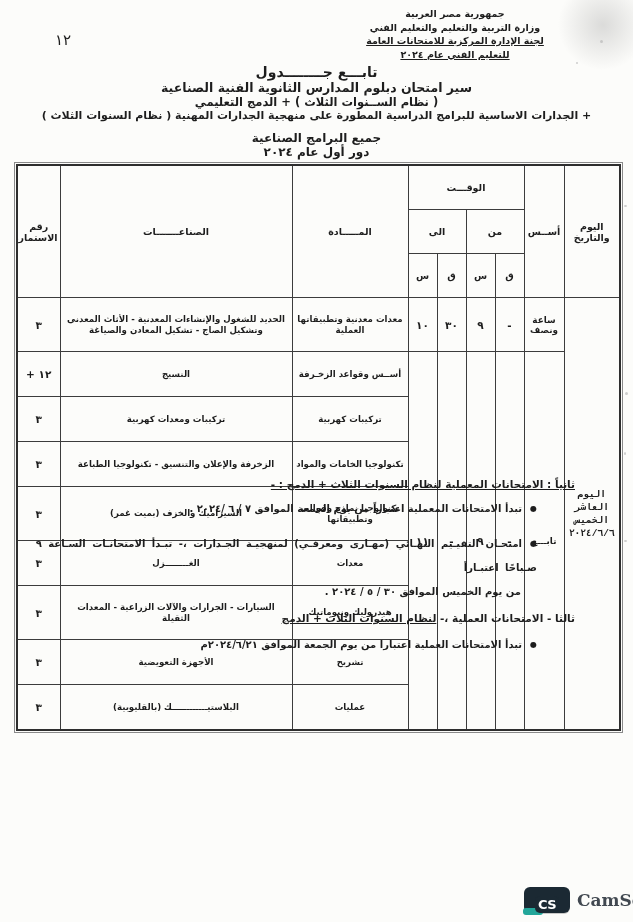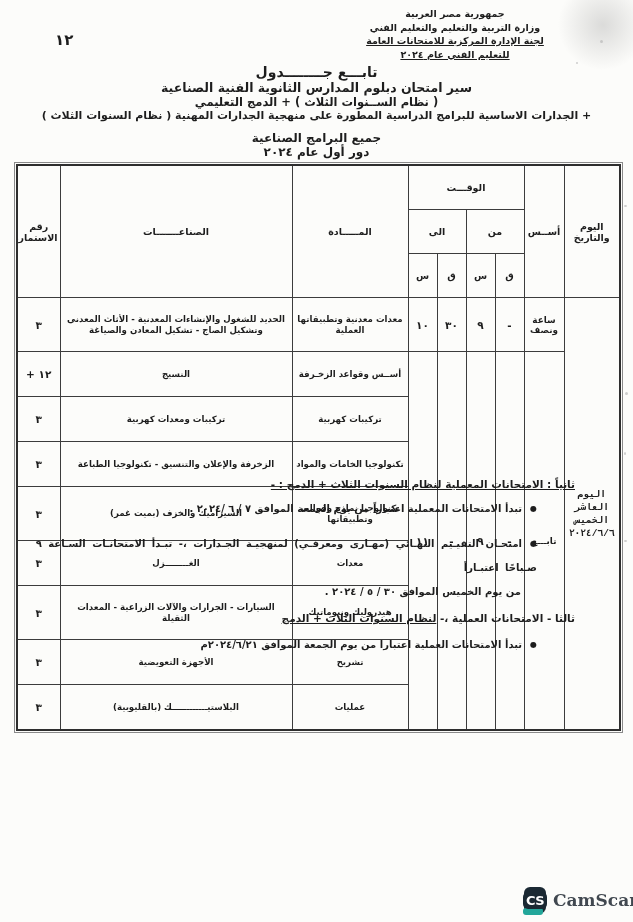--- a/index.html
+++ b/index.html
@@ -7,21 +7,21 @@
   .page{
     position:relative;width:633px;height:922px;overflow:hidden;
     background:#fcfcfa;
     font-family:"DejaVu Sans",sans-serif;
     color:#1d1d1d;
   }
   
   .speck{position:absolute;background:#b9b9b9;border-radius:50%;opacity:.7;}
   .smudge{position:absolute;background:radial-gradient(closest-side,rgba(120,120,120,.25),rgba(120,120,120,0));border-radius:50%;}
   
-  .page-number{position:absolute;top:31px;left:55px;font-size:15px;font-weight:bold;letter-spacing:2px;}
+  .page-number{position:absolute;top:31px;left:55px;font-size:15px;font-weight:normal;letter-spacing:2px;}
   
   .letterhead{position:absolute;top:7px;left:345px;width:220px;text-align:center;direction:rtl;}
   .letterhead div{font-size:9.5px;font-weight:bold;line-height:13.5px;white-space:nowrap;}
   .letterhead .u{text-decoration:underline;}
   
   .title-block{position:absolute;top:64px;left:0;width:100%;text-align:center;direction:rtl;}
   .title-block div{font-weight:bold;white-space:nowrap;}
   .t1{font-size:14px;line-height:16px;letter-spacing:1px;}
   .t2{font-size:12.5px;line-height:15px;}
   .t3{font-size:11.5px;line-height:14px;}
@@ -51,22 +51,22 @@
   .note-heading{font-size:10.5px;font-weight:bold;margin:0 58px 7px 0;}
   .note-heading .u{text-decoration:underline;}
   .bullet{margin:0 96px 8px 14px;font-size:10px;font-weight:bold;line-height:24px;}
   .bullet .dot{display:inline-block;font-size:8px;vertical-align:1px;margin-left:8px;}
   .bullet .wide{word-spacing:3px;}
   .bullet .indent2{margin-right:16px;}
   .mt{margin-top:11px;}
   
   .footer-brand{position:absolute;top:887px;left:524px;display:flex;align-items:center;}
   .cs-icon{
-    position:relative;width:22px;height:26px;border-radius:6px;
-    background:#1b2933;display:flex;align-items:center;justify-content:center;
+    position:relative;width:46px;height:26px;border-radius:6px;
+    background:#1b2933;display:flex;align-items:flex-end;justify-content:center;
     box-shadow:0 1px 0 rgba(0,0,0,.2);
   }
   .cs-icon .cs-accent{position:absolute;left:-1px;bottom:-2px;width:20px;height:7px;background:#23a69a;border-radius:3px;z-index:0;}
   .cs-icon .cs-label{position:relative;z-index:1;color:#ffffff;font-size:13px;font-weight:bold;letter-spacing:-0.5px;background:#1b2933;border-radius:5px;padding:1px 3px;}
   .brand-text{font-family:"DejaVu Serif",serif;font-size:17px;font-weight:bold;color:#414850;margin-left:7px;}
 </style>
 </head>
 <body>
 
 <div class="page">

